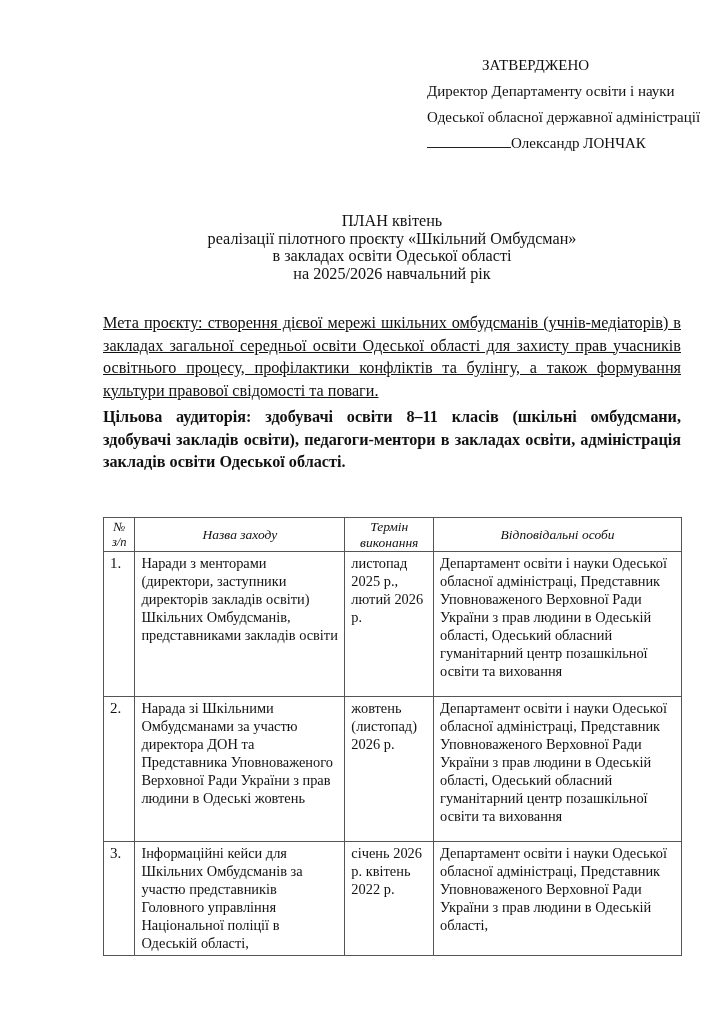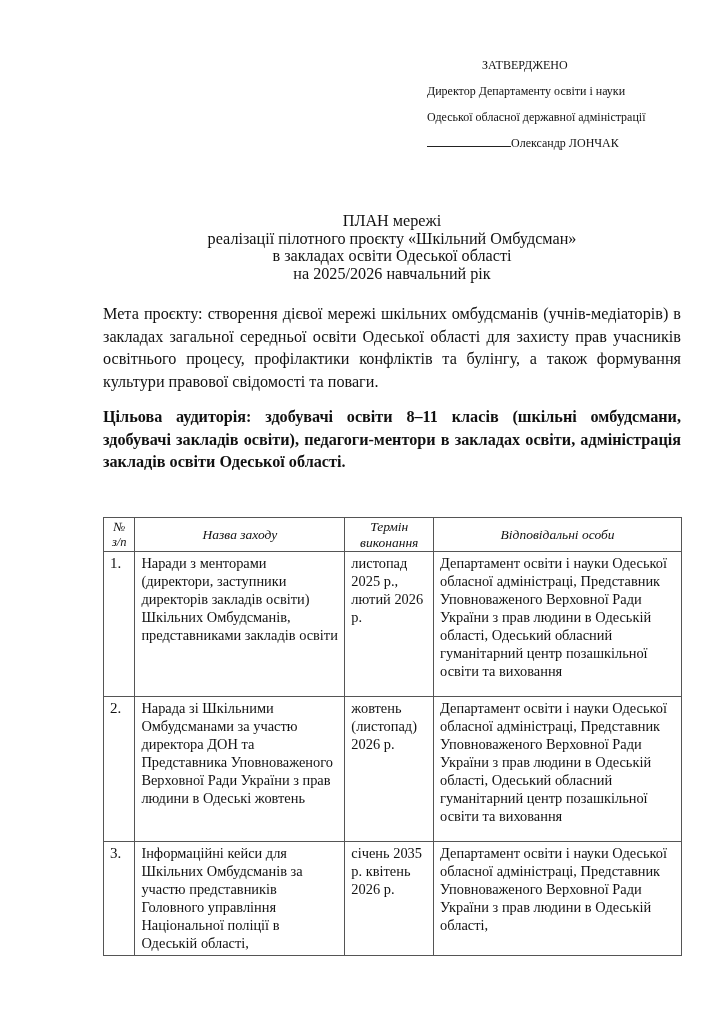--- a/index.html
+++ b/index.html
@@ -13,21 +13,21 @@
     position: relative;
     overflow: hidden;
     font-family: "Liberation Serif", "DejaVu Serif", serif;
     color: #111111;
   }
   .approval {
     position: absolute;
     left: 427px;
     top: 52px;
     width: 290px;
-    font-size: 12px;
+    font-size: 15px;
     line-height: 26px;
   }
   .approval .approved {
     padding-left: 55px;
   }
   .approval .sign-line {
     display: inline-block;
     width: 84px;
     border-bottom: 1px solid #222;
     height: 13px;
@@ -47,21 +47,21 @@
     line-height: 17.5px;
   }
   .para {
     position: absolute;
     left: 103px;
     width: 578px;
     font-size: 16.2px;
     line-height: 22.5px;
     text-align: justify;
   }
-  .para.goal { top: 303px; }
+  .para.goal { top: 312px; text-decoration: underline; }
   .para.audience { top: 406px; font-weight: bold; }
   table.plan {
     position: absolute;
     left: 103px;
     top: 517px;
     width: 579px;
     border-collapse: collapse;
     font-size: 14.4px;
     line-height: 18px;
   }
@@ -99,21 +99,21 @@
 <div class="approval">
   <div class="approved">ЗАТВЕРДЖЕНО</div>
   <div>Директор Департаменту освіти і науки</div>
   <div>Одеської обласної державної адміністрації</div>
   <div>
     <span class="sign-line"></span><span>Олександр ЛОНЧАК</span>
   </div>
 </div>
 
 <div class="title-block">
-  <div>ПЛАН мережі</div>
+  <div>ПЛАН квітень</div>
   <div>реалізації пілотного проєкту «Шкільний Омбудсман»</div>
   <div>в закладах освіти Одеської області</div>
   <div>на 2025/2026 навчальний рік</div>
 </div>
 
 <div class="para goal">Мета проєкту: створення дієвої мережі шкільних омбудсманів (учнів-медіаторів) в закладах загальної середньої освіти Одеської області для захисту прав учасників освітнього процесу, профілактики конфліктів та булінгу, а також формування культури правової свідомості та поваги.</div>
 
 <div class="para audience">Цільова аудиторія: здобувачі освіти 8–11 класів (шкільні омбудсмани, здобувачі закладів освіти), педагоги-ментори в закладах освіти, адміністрація закладів освіти Одеської області.</div>
 
 <table class="plan">
@@ -146,17 +146,17 @@
     </tr>
     <tr class="r2">
       <td class="num">2.</td>
       <td>Нарада зі Шкільними Омбудсманами за участю директора ДОН та Представника Уповноваженого Верховної Ради України з прав людини в Одеські жовтень</td>
       <td>жовтень (листопад) 2026 р.</td>
       <td>Департамент освіти і науки Одеської обласної адміністраці, Представник Уповноваженого Верховної Ради України з прав людини в Одеській області, Одеський обласний гуманітарний центр позашкільної освіти та виховання</td>
     </tr>
     <tr class="r3">
       <td class="num">3.</td>
       <td>Інформаційні кейси для Шкільних Омбудсманів за участю представників Головного управління Національної  поліції в Одеській області,</td>
-      <td>січень 2035 р. квітень 2026 р.</td>
+      <td>січень 2026 р. квітень 2022 р.</td>
       <td>Департамент освіти і науки Одеської обласної адміністраці, Представник Уповноваженого Верховної Ради України з прав людини в Одеській області,</td>
     </tr>
   </tbody>
 </table>
 
 </body></html>

